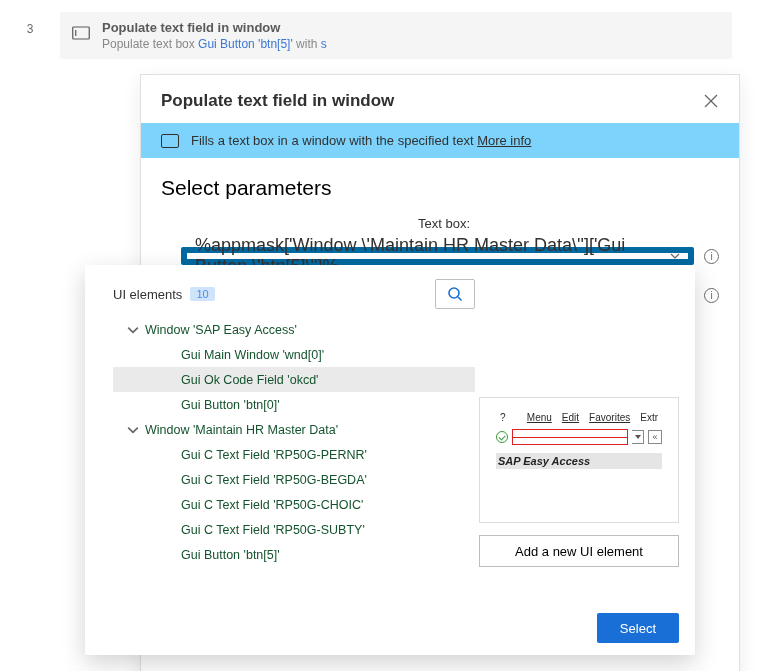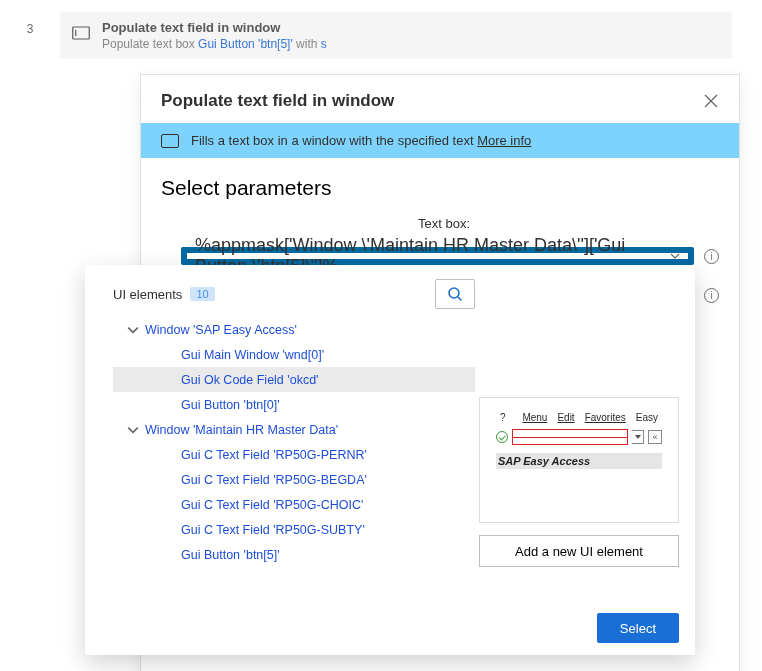--- a/index.html
+++ b/index.html
@@ -212,21 +212,21 @@
     display: flex;
     align-items: center;
     justify-content: center;
     background: #fff;
     cursor: pointer;
   }
 
   .tree {
     margin-top: 5px;
     font-size: 12.5px;
-    color: #1d4ed8;
+    color: #14532d;
   }
   .tree-item {
     display: flex;
     align-items: center;
     height: 25px;
     cursor: pointer;
   }
   .tree-item.depth0 { padding-left: 14px; }
   .tree-item.depth1 { padding-left: 50px; }
   .tree-chevron {
@@ -476,21 +476,21 @@
     </div>
 
     <div class="picker-right">
       <div class="preview-box">
         <div class="preview-inner">
           <div class="menu-strip">
             <span style="text-decoration:none;margin-right:auto">?</span>
             <span>Menu</span>
             <span>Edit</span>
             <span>Favorites</span>
-            <span style="text-decoration:none">Easy</span>
+            <span style="text-decoration:none">Extr</span>
           </div>
           <div class="field-row">
             <div class="ok-circle"></div>
             <div class="field-box"></div>
             <div class="dd-arrow">
               <svg width="8" height="8" viewBox="0 0 8 8" fill="#555">
                   <polygon points="1,2 7,2 4,6"></polygon>
                 </svg>
             </div>
             <div class="sq-btn">«</div>

